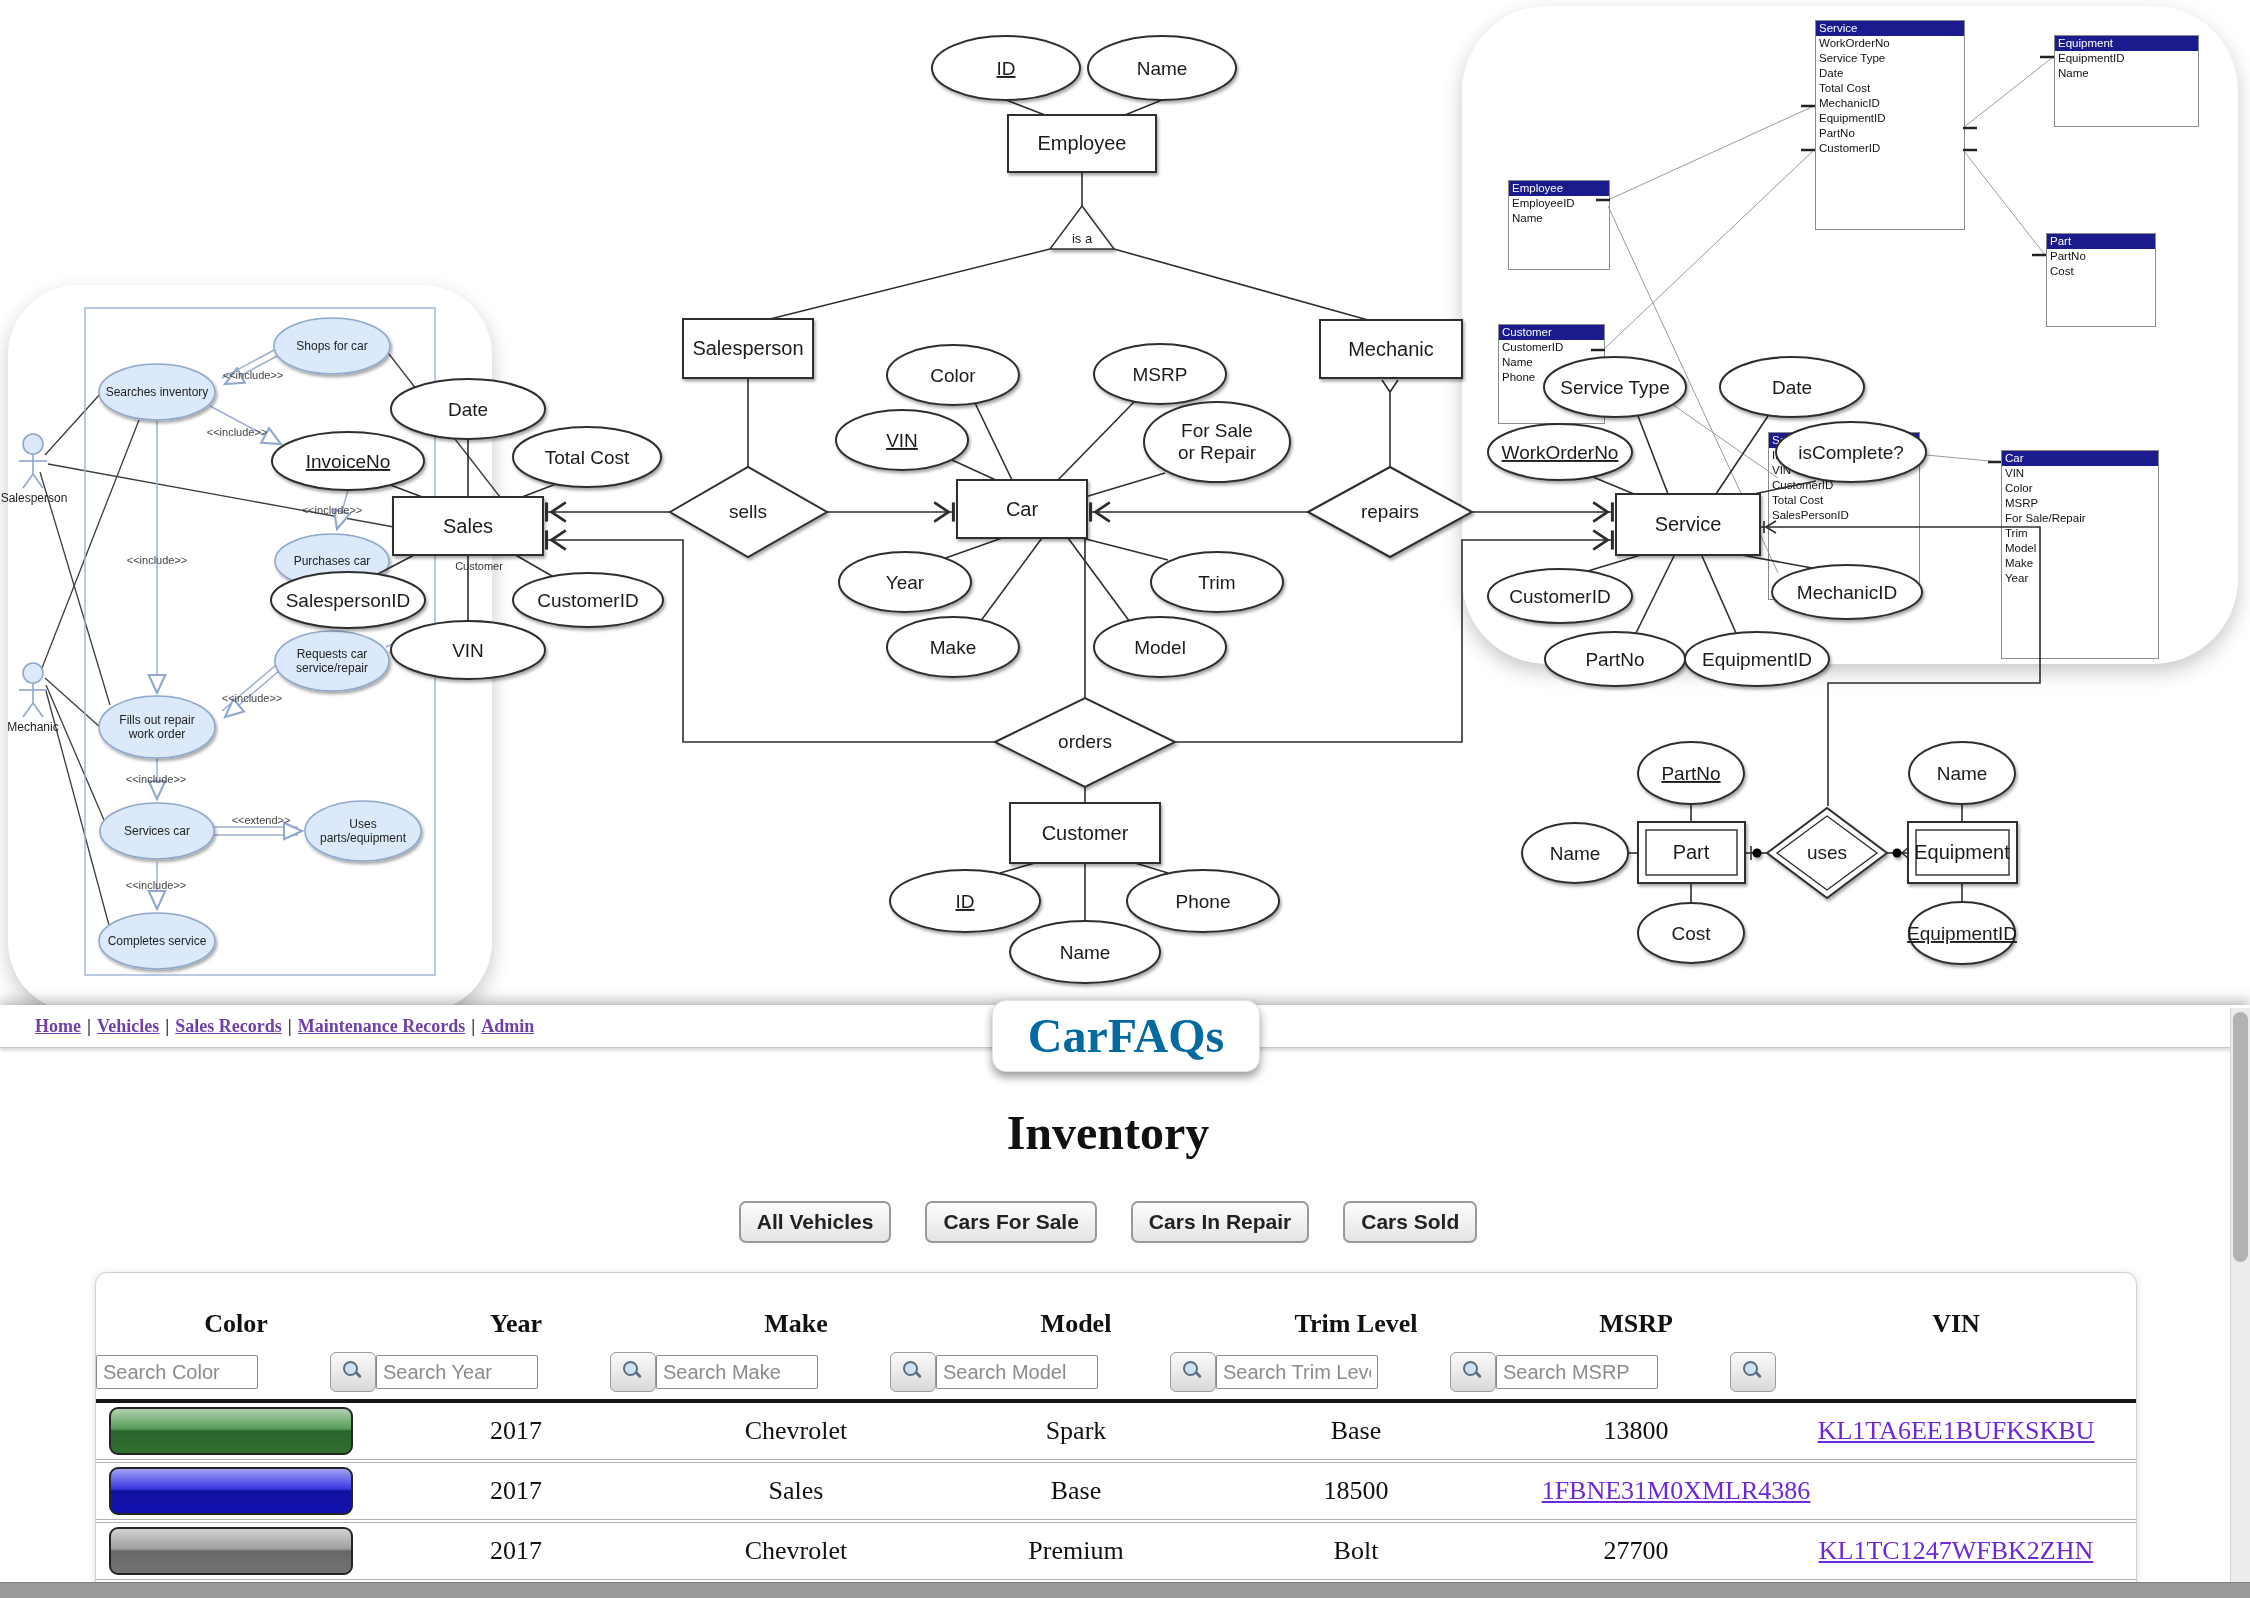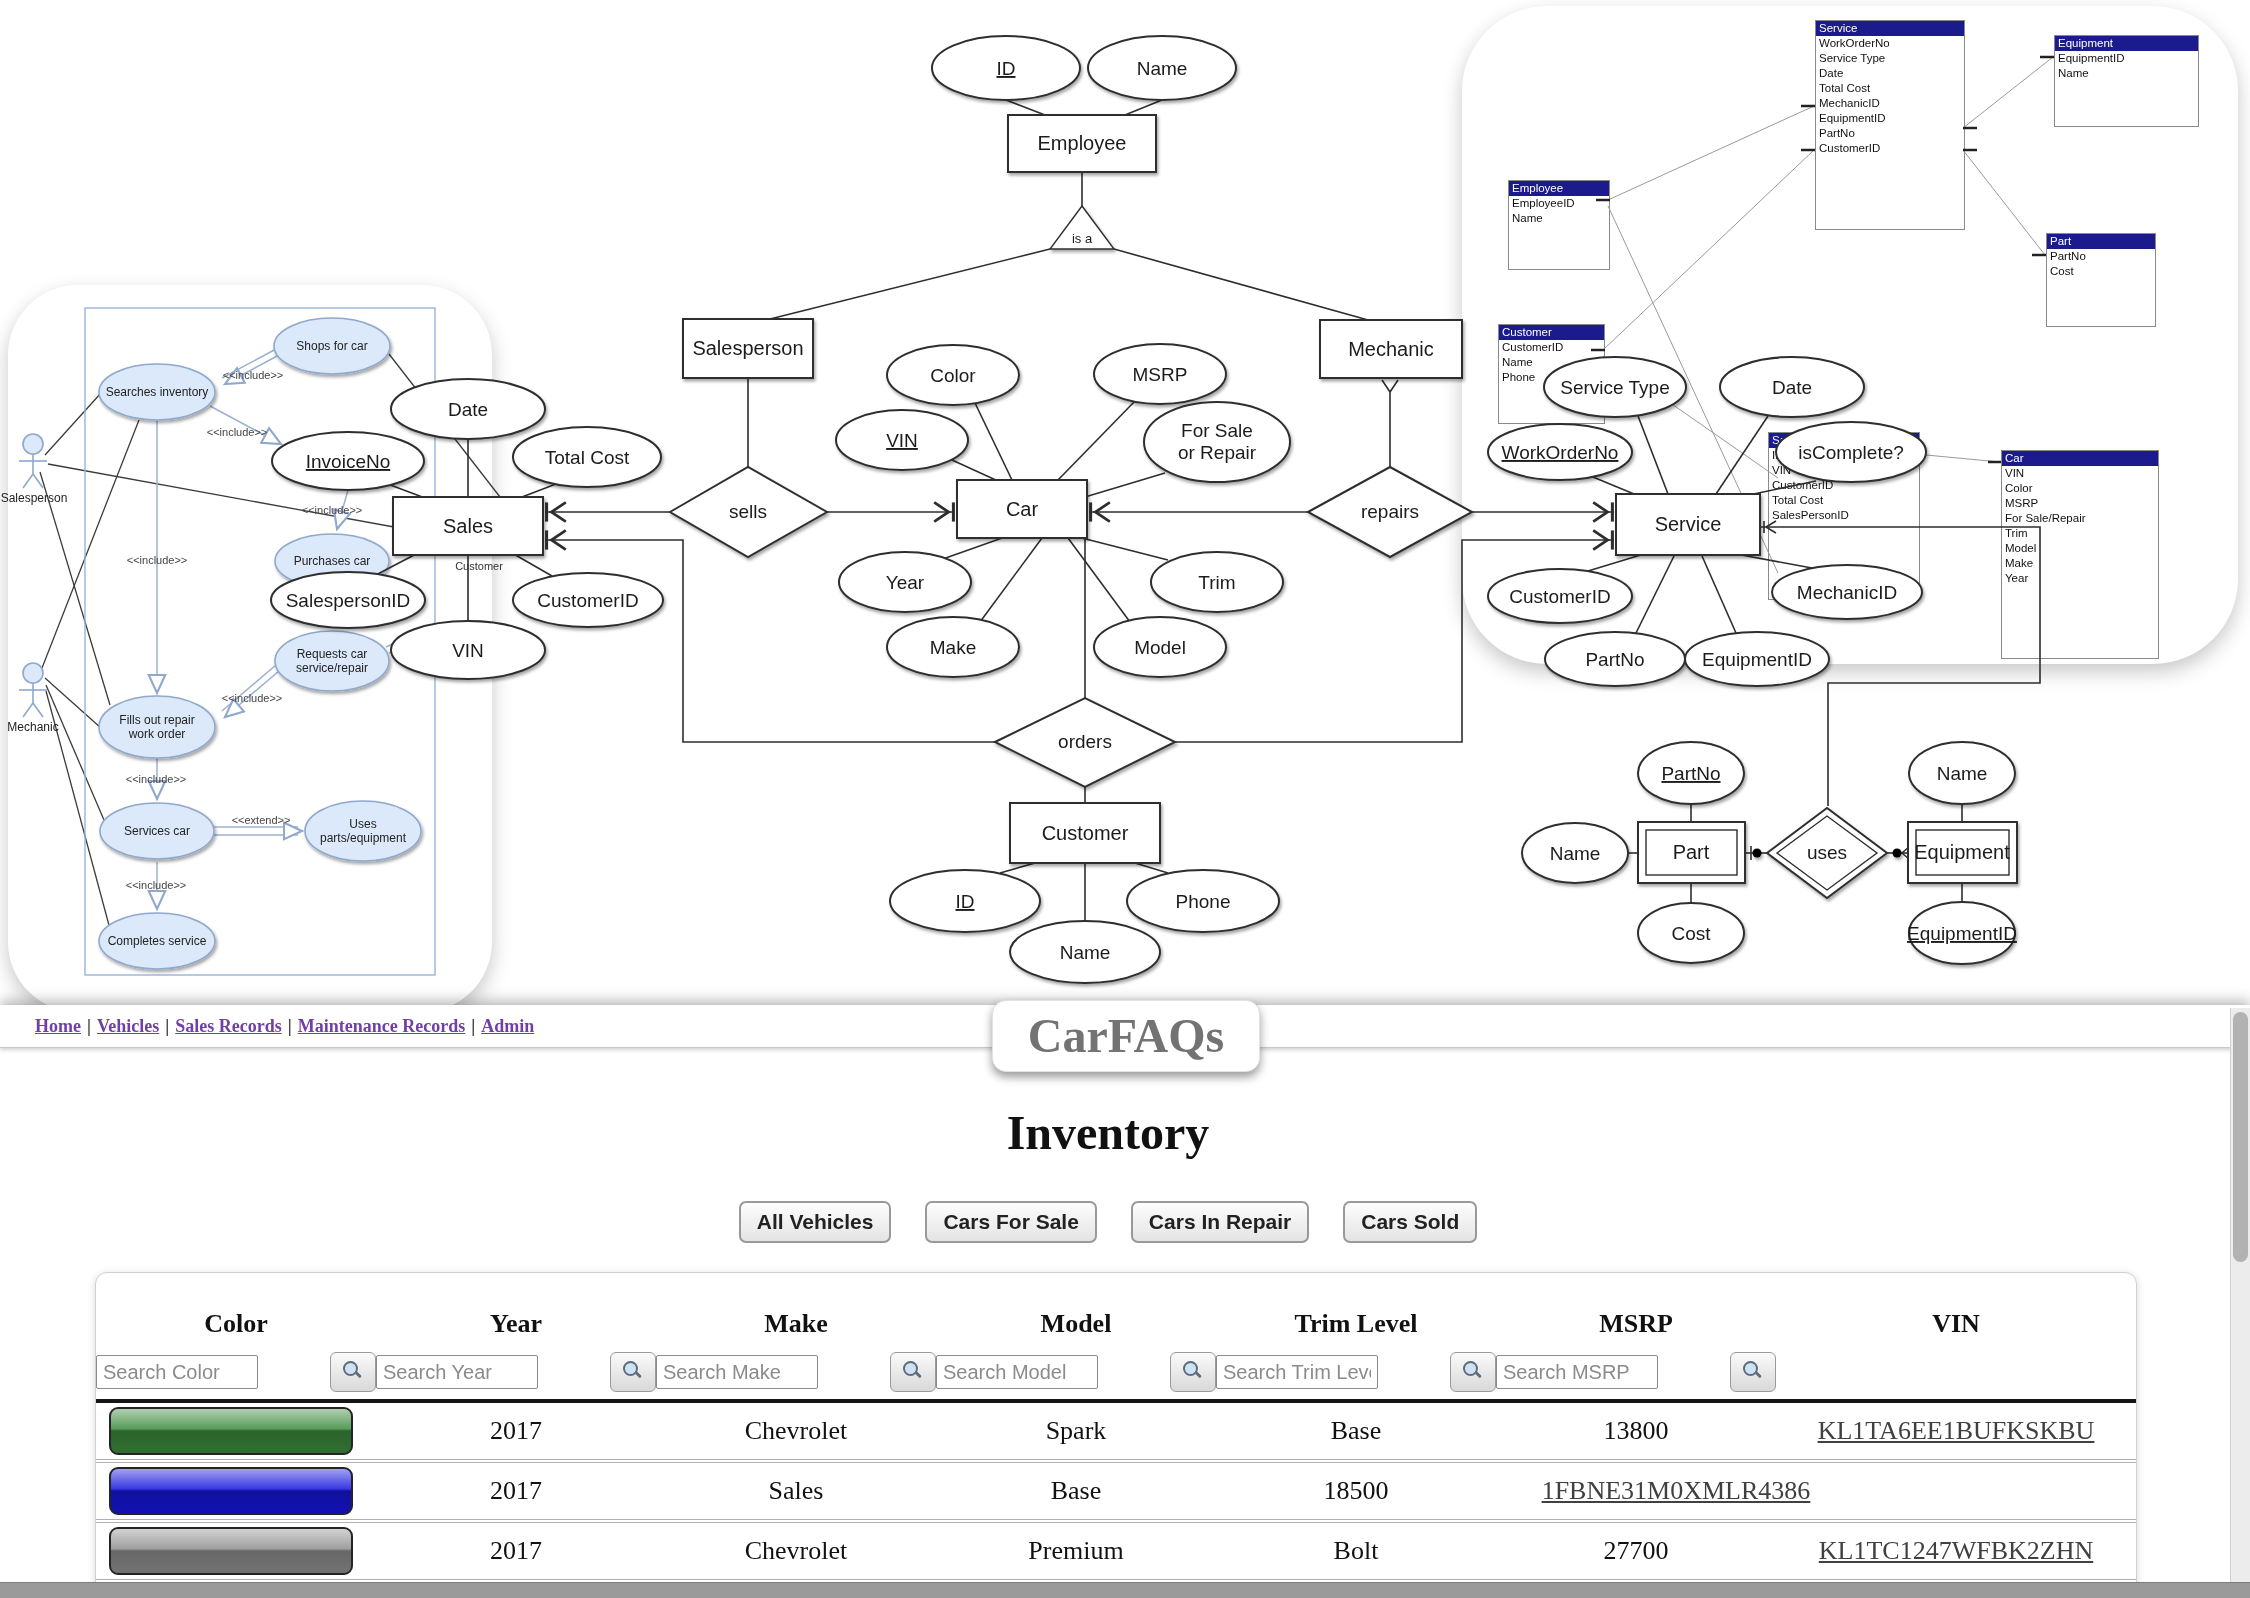--- a/index.html
+++ b/index.html
@@ -37,21 +37,21 @@
   
   .webpage{position:absolute;left:0;top:1005px;width:2250px;height:593px;background:#fff;z-index:6;
            box-shadow:0 -5px 12px rgba(0,0,0,.25);font-family:"Liberation Serif",serif;}
   .navbar{position:absolute;left:0;top:0;width:2250px;height:42px;background:#fff;
           border-bottom:1px solid #c9c9c9;box-shadow:0 2px 4px rgba(0,0,0,.18);}
   .navlinks{position:absolute;left:35px;top:0;height:42px;line-height:42px;font-size:18px;color:#222;font-weight:bold;}
   .navlinks a{color:#703fa8;text-decoration:underline;cursor:pointer;}
   .navlinks .sep{color:#333;padding:0 6px;}
   .logo{position:absolute;left:992px;top:-5px;width:266px;height:70px;background:#fff;border:1px solid #e2e2e2;
         border-radius:14px;box-shadow:0 5px 10px rgba(0,0,0,.4);text-align:center;line-height:70px;
-        font-size:48px;font-weight:bold;color:#737373;z-index:3;}
+        font-size:48px;font-weight:bold;color:#0369a1;z-index:3;}
   .heading{position:absolute;left:0;top:100px;width:2216px;text-align:center;font-size:48px;font-weight:bold;color:#111;}
   .filters{position:absolute;left:0;top:196px;width:2216px;text-align:center;}
   .filters button{font-family:"Liberation Sans",sans-serif;font-size:21px;font-weight:bold;color:#222;
         background:linear-gradient(#fdfdfd,#e4e4e4);border:2px solid #999;border-radius:7px;
         padding:7px 16px;margin:0 15px;cursor:pointer;}
   .inv-card{position:absolute;left:95px;top:267px;width:2040px;height:345px;background:#fff;
         border:1px solid #cfcfcf;border-radius:12px;box-shadow:0 2px 8px rgba(0,0,0,.15);overflow:hidden;}
   .irow{display:flex;}
   .c{width:280px;text-align:center;}
   .c.c6{width:360px;}
@@ -68,21 +68,21 @@
         border-radius:50%;background:#cfe2f3;}
   .mag::after{content:"";position:absolute;left:11px;top:12px;width:8px;height:3px;background:#5d6d7e;
         border-radius:2px;transform:rotate(45deg);}
   .inv-row{height:56px;align-items:center;font-size:26px;color:#111;}
   .inv-row + .inv-row{border-top:4px double #b0b0b0;}
   .inv-row .c{line-height:56px;}
   .swatch{position:relative;width:240px;height:44px;margin:0 auto 0 13px;border:2px solid #242424;
         border-radius:9px;overflow:hidden;background:#888;}
   .swatch::before{content:"";position:absolute;left:0;top:0;right:0;bottom:0;
         background:linear-gradient(to bottom,rgba(255,255,255,.6),rgba(255,255,255,.15) 45%,rgba(0,0,0,.28) 50%,rgba(0,0,0,.2));}
-  a.vin{color:#404040;text-decoration:underline;cursor:pointer;}
+  a.vin{color:#6d28d9;text-decoration:underline;cursor:pointer;}
   .hscroll{position:absolute;left:0;top:577px;width:2250px;height:16px;background:#9a9a9a;border-top:1px solid #7e7e7e;z-index:9;}
   .vscroll{position:absolute;left:2230px;top:3px;width:20px;height:574px;background:#ececec;border-left:1px solid #d2d2d2;z-index:8;}
   .vthumb{position:absolute;left:2px;top:4px;width:15px;height:250px;background:#b2b2b2;border-radius:8px;}
 </style>
 </head>
 <body>
 
 <div class="page">
 
   <div class="diagram-area">

